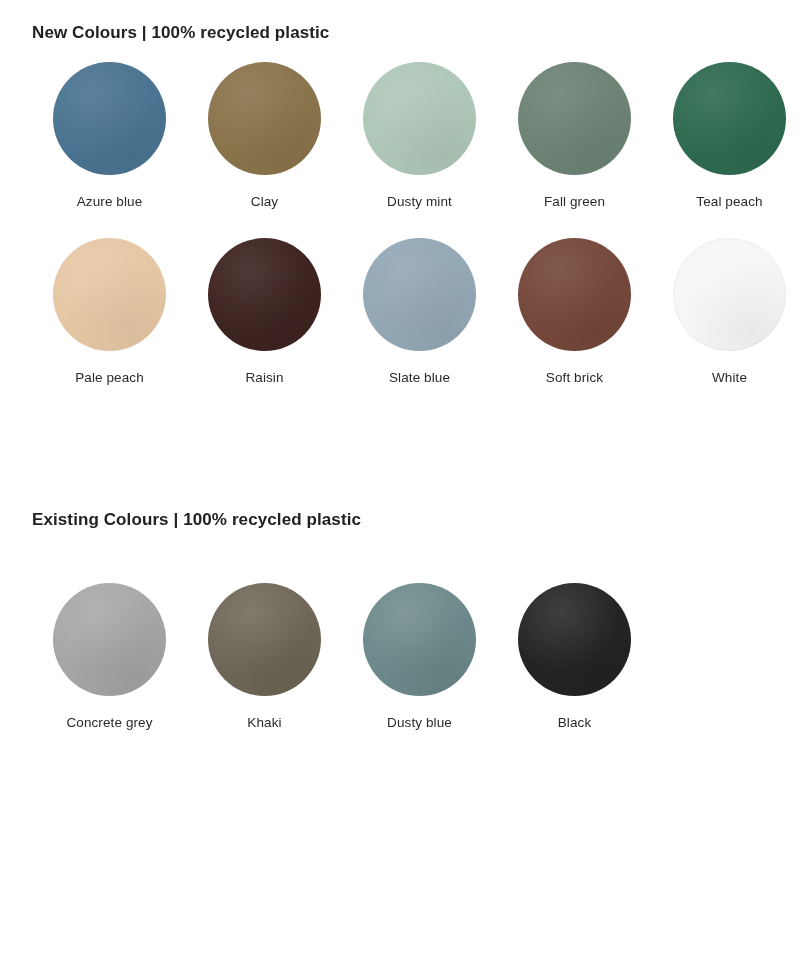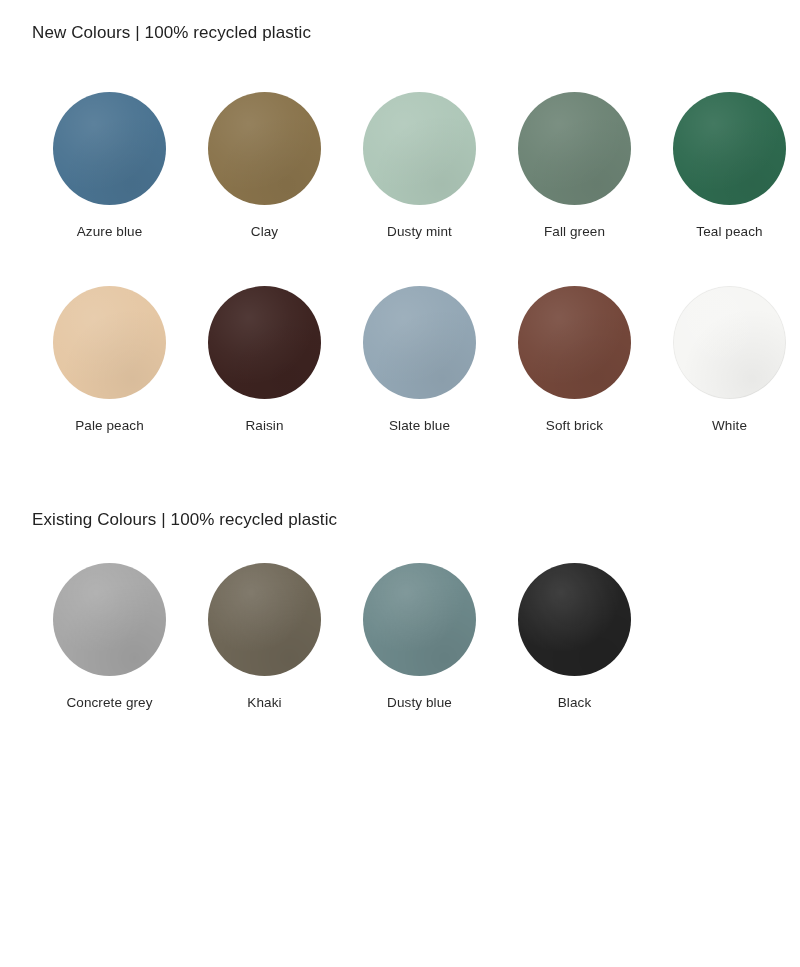--- a/index.html
+++ b/index.html
@@ -19,41 +19,41 @@
   .page {
     position: relative;
     width: 800px;
     height: 967px;
     box-sizing: border-box;
     padding: 0 32px;
   }
 
   .section-title {
     font-size: 17px;
-    font-weight: 400;
+    font-weight: 700;
     color: #222222;
     letter-spacing: 0.1px;
     line-height: 1;
     margin: 0;
   }
 
   #section-new-title { position: absolute; left: 32px; top: 24px; }
   #section-existing-title { position: absolute; left: 32px; top: 511px; }
 
   .swatch-grid {
     position: absolute;
     left: 32px;
     width: 736px;
     display: grid;
     grid-template-columns: repeat(5, 155px);
     column-gap: 0px;
   }
 
-  #grid-new { top: 92px; row-gap: 46px; }
-  #grid-existing { top: 563px; row-gap: 33px; }
+  #grid-new { top: 62px; row-gap: 28px; }
+  #grid-existing { top: 583px; row-gap: 33px; }
 
   .swatch-cell {
     width: 155px;
     display: flex;
     flex-direction: column;
     align-items: center;
   }
 
   .swatch-dot {
     width: 113px;

